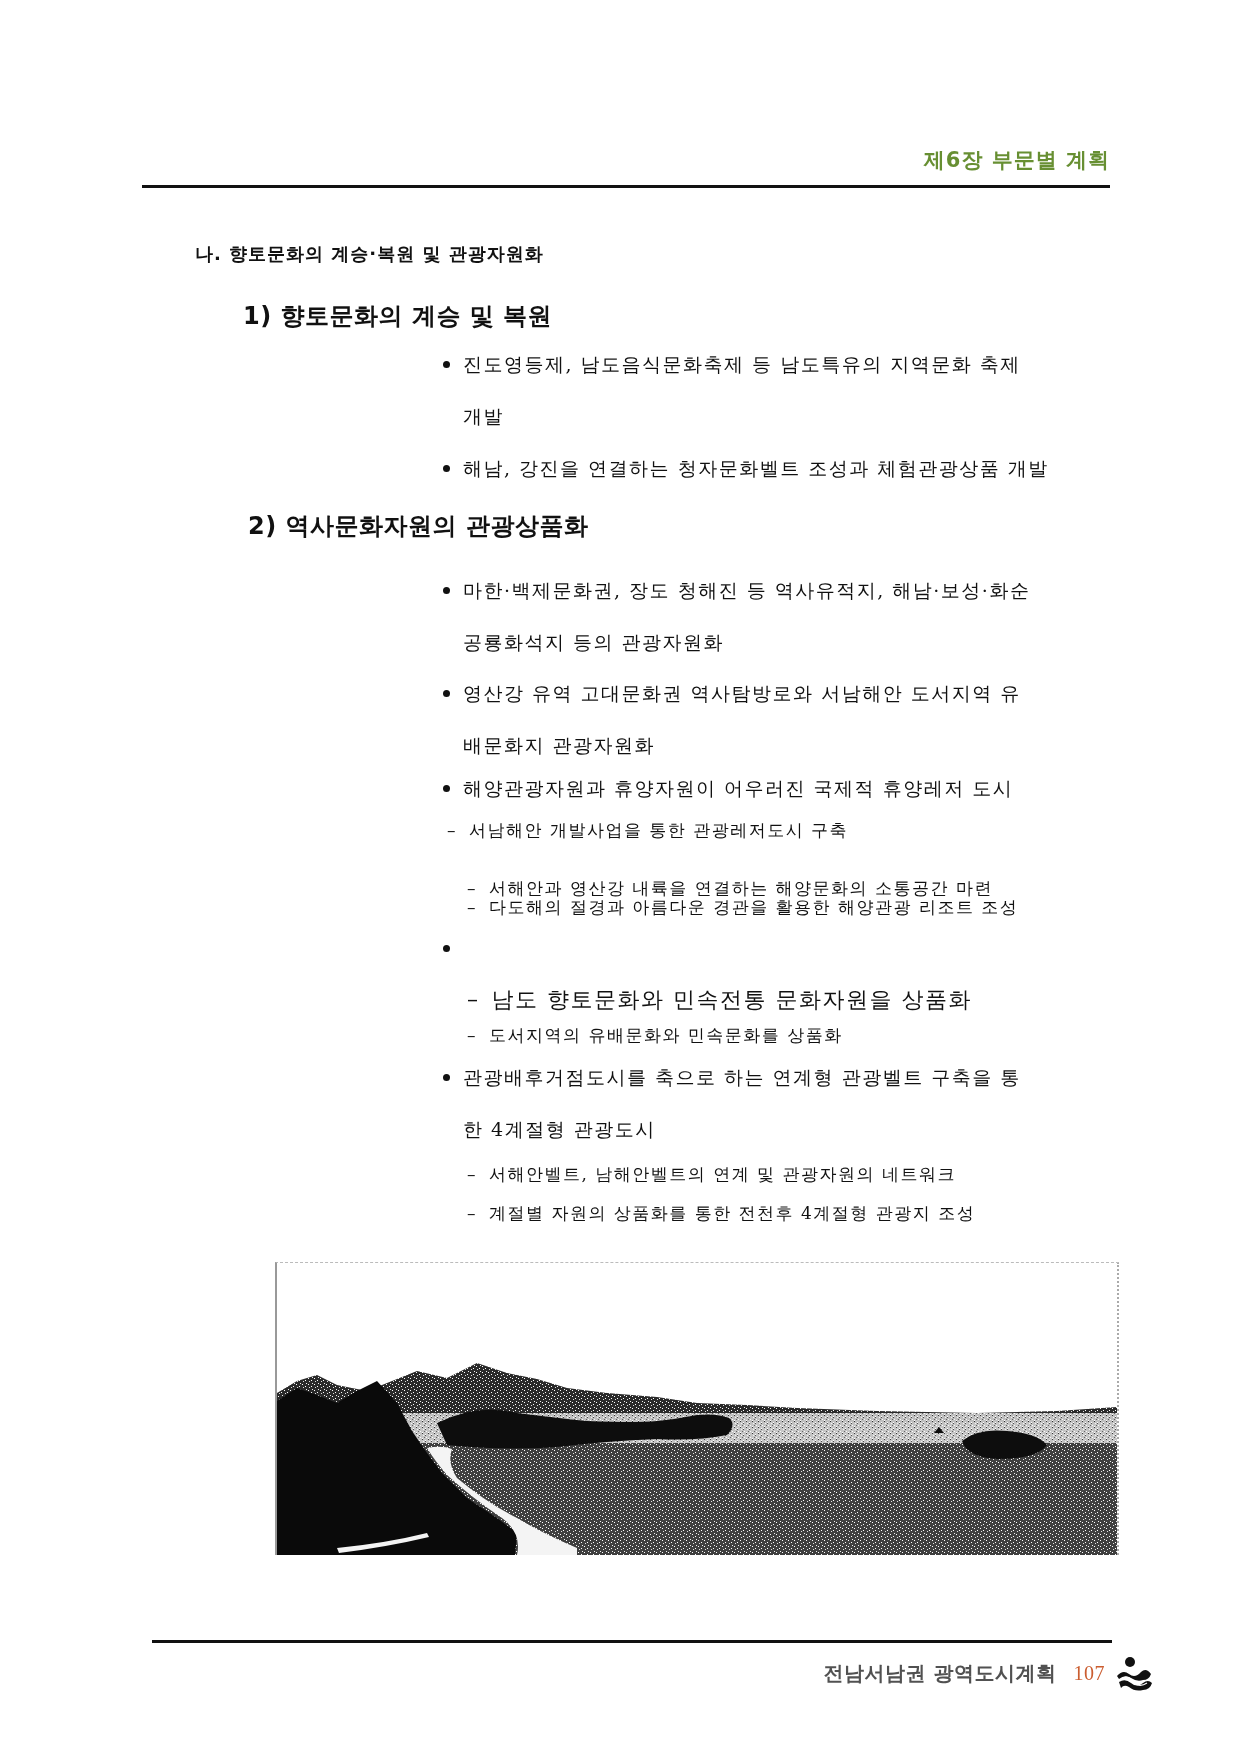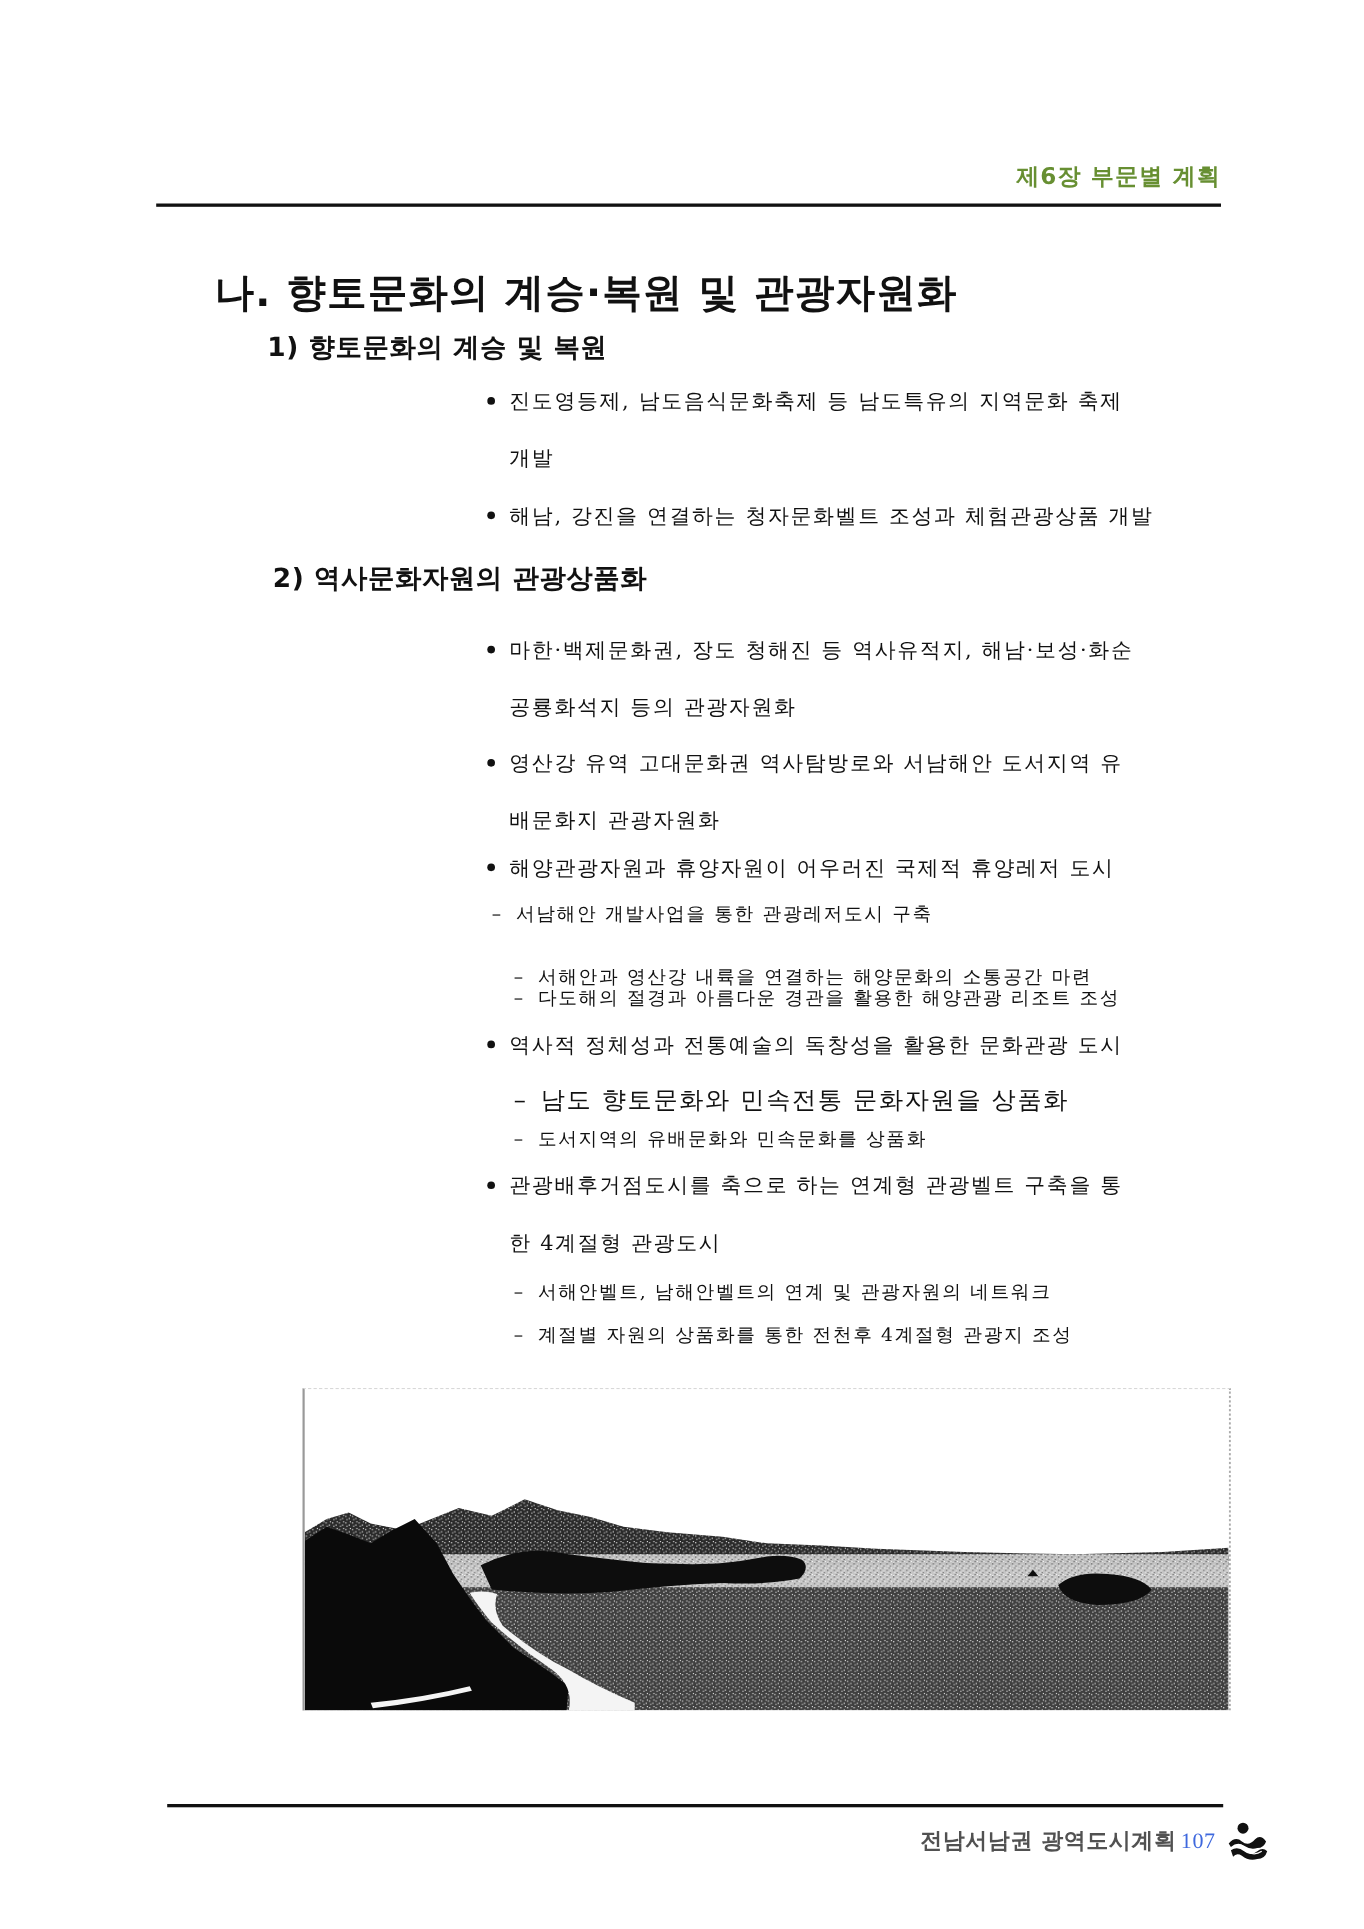--- a/index.html
+++ b/index.html
@@ -33,21 +33,21 @@
     width: 968px;
     height: 3px;
     background: #111;
   }
   .section-title {
     position: absolute;
     left: 195px;
     top: 242px;
     font-family: "DejaVu Sans", "Liberation Sans", sans-serif;
     font-weight: bold;
-    font-size: 36px;
+    font-size: 18px;
     letter-spacing: 1px;
   }
   .sub-title {
     position: absolute;
     font-family: "DejaVu Sans", "Liberation Sans", sans-serif;
     font-weight: bold;
     font-size: 24px;
     letter-spacing: 0.5px;
     margin-left: 33px;
   }
@@ -104,22 +104,22 @@
     font-family: "DejaVu Sans", "Liberation Sans", sans-serif;
     font-size: 20px;
     font-weight: bold;
     color: #333;
     opacity: 0.85;
     letter-spacing: 0.5px;
   }
   .footer-page {
     font-family: "Liberation Serif", "DejaVu Serif", serif;
     font-weight: normal;
-    color: #1d4ed8;
-    margin-left: 4px;
+    color: #c2410c;
+    margin-left: 17px;
   }
   .footer-logo {
     position: absolute;
     top: 1652px;
     left: 1113px;
     width: 42px;
     height: 42px;
   }
 </style>
 </head>
@@ -162,21 +162,21 @@
 <div class="line" style="left:447px; top:819px; font-size:17px;">
   <span class="dash">–</span><span>서남해안 개발사업을 통한 관광레저도시 구축</span>
 </div>
 <div class="line" style="left:467px; top:857px; font-size:17px;margin-top:20px;">
   <span class="dash">–</span><span>서해안과 영산강 내륙을 연결하는 해양문화의 소통공간 마련</span>
 </div>
 <div class="line" style="left:467px; top:896px; font-size:17px;">
   <span class="dash">–</span><span>다도해의 절경과 아름다운 경관을 활용한 해양관광 리조트 조성</span>
 </div>
 <div class="line" style="left:443px; top:937px;">
-  <span class="bullet-dot"></span><span>역사적 정체성과 전통예술의 독창성을 활용한 문화관광 도시</span>
+  <span class="bullet-dot"></span>
 </div>
 <div class="line" style="left:467px; top:985px; font-size:22px;">
   <span class="dash">–</span><span>남도 향토문화와 민속전통 문화자원을 상품화</span>
 </div>
 <div class="line" style="left:467px; top:1024px; font-size:17px;">
   <span class="dash">–</span><span>도서지역의 유배문화와 민속문화를 상품화</span>
 </div>
 <div class="line" style="left:443px; top:1065px;">
   <span class="bullet-dot"></span><span>관광배후거점도시를 축으로 하는 연계형 관광벨트 구축을 통</span>
 </div>

